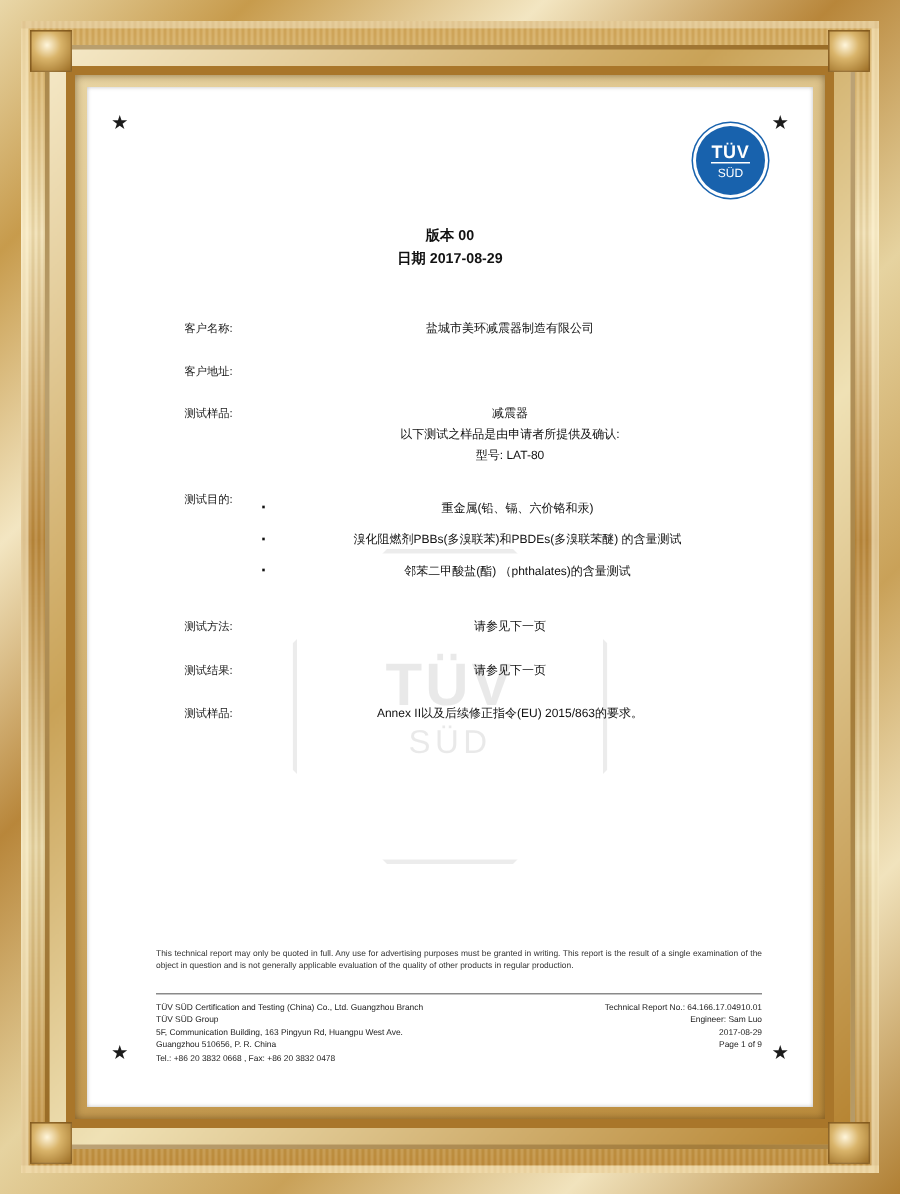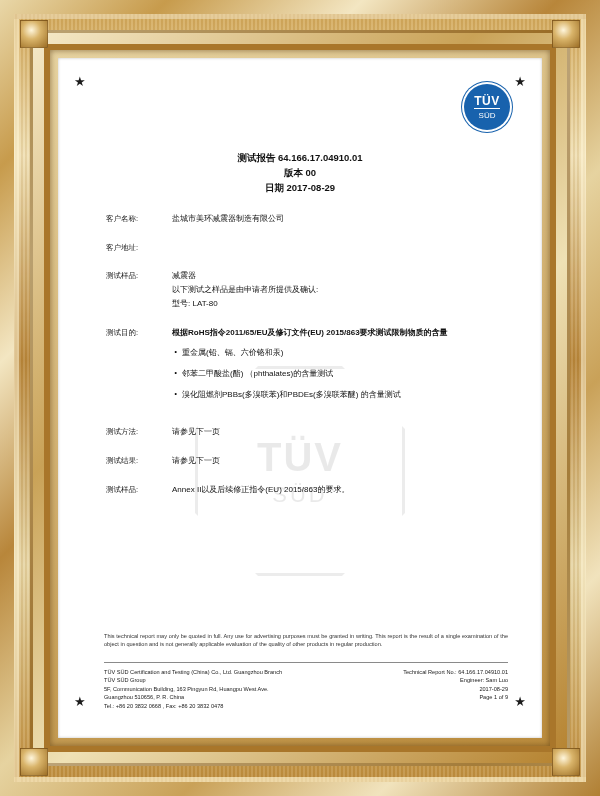--- a/index.html
+++ b/index.html
@@ -170,20 +170,21 @@
   
   .rows {
     position: absolute;
     left: 40px;
     right: 26px;
     top: 146px;
   }
   .row {
     display: flex;
     margin-bottom: 15px;
+    text-align: center;
   }
   .row-label {
     width: 66px;
     flex: 0 0 66px;
     font-size: 7.5px;
     color: #1a1a1a;
     line-height: 12px;
     padding-top: 1px;
   }
   .row-value {
@@ -279,21 +280,20 @@
     </div>
 
     <div class="watermark">
       <div class="oct">
         <div class="wm-t1">TÜV</div>
         <div class="wm-t2">SÜD</div>
       </div>
     </div>
 
     <div class="doc-header">
-      <div class="line">测试报告  64.166.17.04910.01</div>
       <div class="line">版本  00</div>
       <div class="line">日期  2017-08-29</div>
     </div>
 
     <div class="rows">
 
       <div class="row">
         <div class="row-label">客户名称:</div>
         <div class="row-value">盐城市美环减震器制造有限公司</div>
       </div>
@@ -307,25 +307,24 @@
         <div class="row-value">
           <span class="sub-line">减震器</span>
           <span class="sub-line">以下测试之样品是由申请者所提供及确认:</span>
           <span class="sub-line">型号:  LAT-80</span>
         </div>
       </div>
 
       <div class="row">
         <div class="row-label">测试目的:</div>
         <div class="row-value bold">
-          <span class="sub-line">根据RoHS指令2011/65/EU及修订文件(EU) 2015/863要求测试限制物质的含量</span>
           <ul class="bullets">
             <li>重金属(铅、镉、六价铬和汞)</li>
+            <li>溴化阻燃剂PBBs(多溴联苯)和PBDEs(多溴联苯醚) 的含量测试</li>
             <li>邻苯二甲酸盐(酯) （phthalates)的含量测试</li>
-            <li>溴化阻燃剂PBBs(多溴联苯)和PBDEs(多溴联苯醚) 的含量测试</li>
           </ul>
         </div>
       </div>
 
       <div class="row">
         <div class="row-label">测试方法:</div>
         <div class="row-value">请参见下一页</div>
       </div>
 
       <div class="row">

